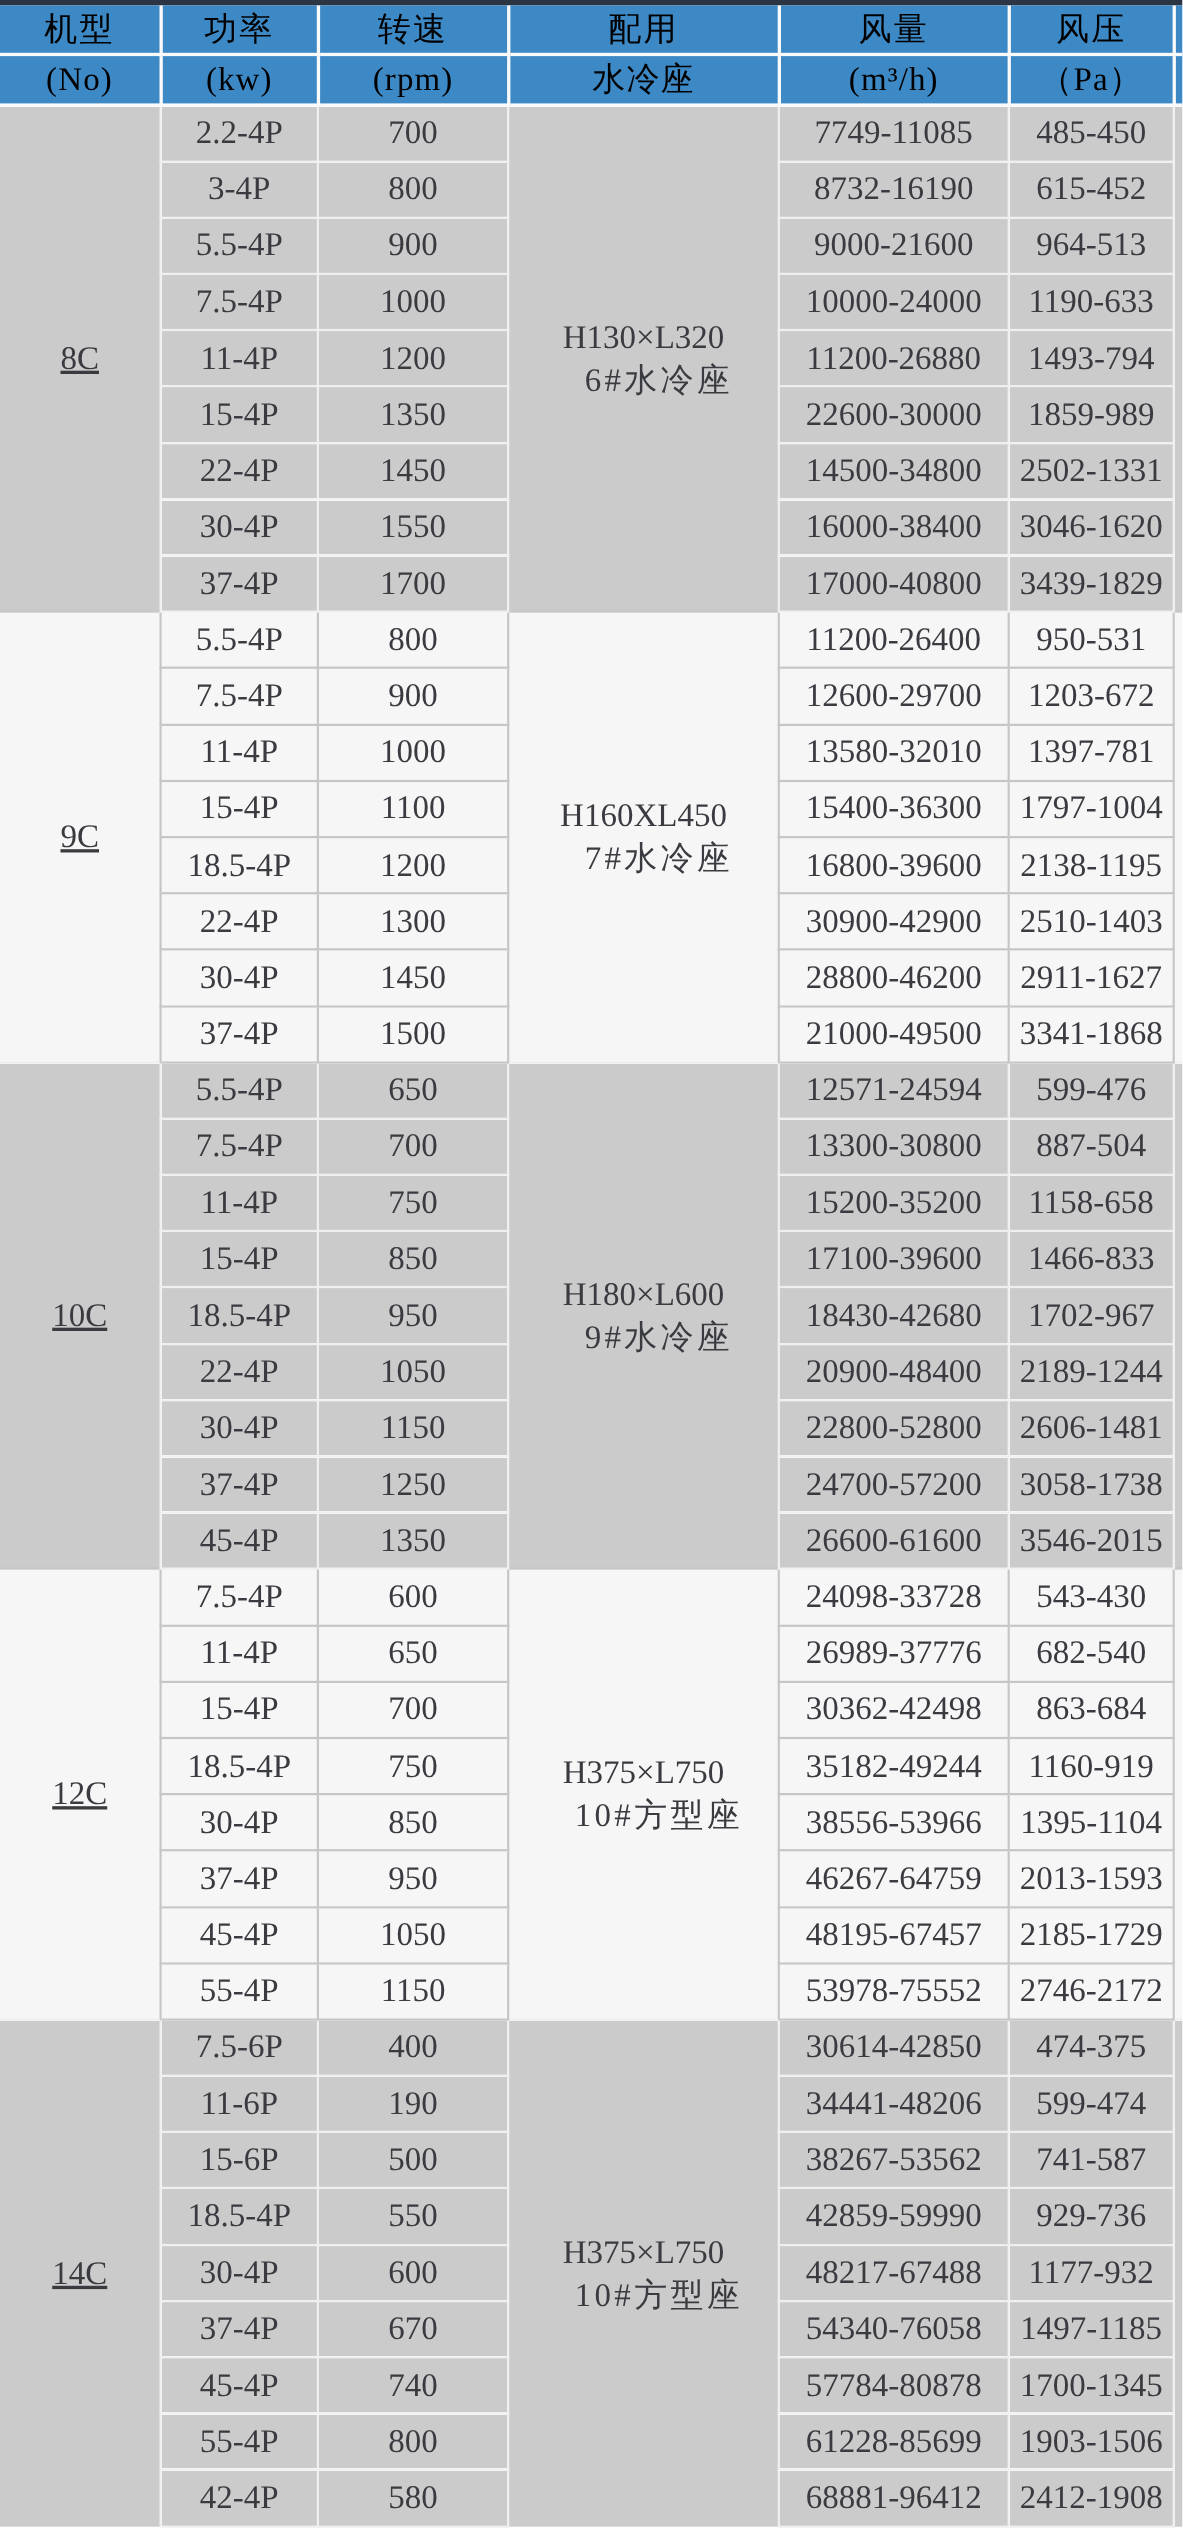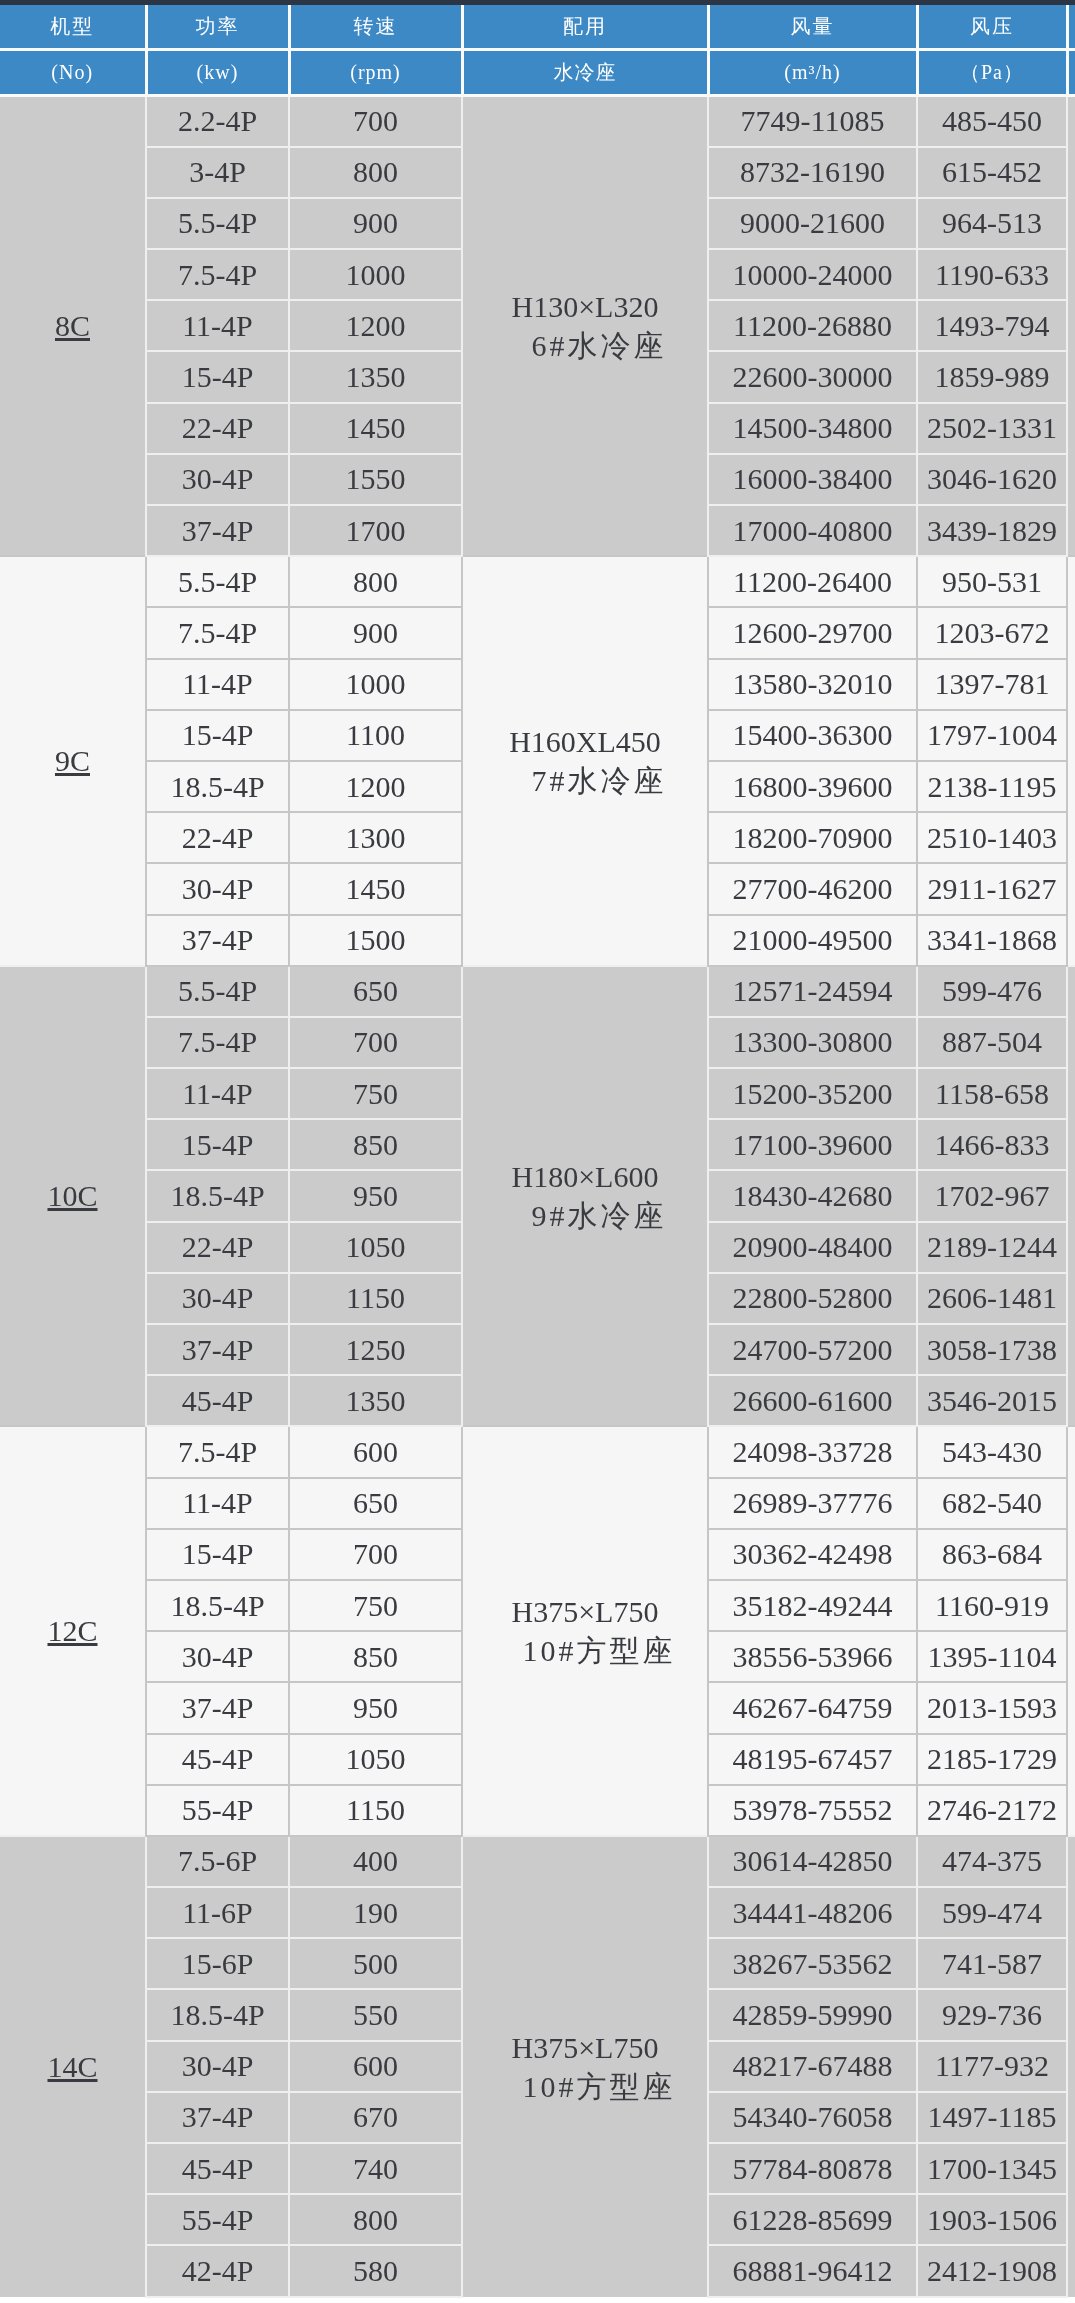--- a/index.html
+++ b/index.html
@@ -6,23 +6,23 @@
   .page{
     width:1075px;height:2303px;overflow:hidden;position:relative;
     font-family:"Liberation Serif","DejaVu Serif",serif;
   }
   .top-bar{width:100%;height:5px;background:#2c3543;}
   table.spec{
     border-collapse:collapse;table-layout:fixed;width:1075px;
   }
   
   thead th{
-    background:#3d89c6;color:#ffffff;font-weight:normal;
+    background:#3d89c6;color:#000000;font-weight:normal;
     border-right:3px solid #fafafa;border-bottom:3px solid #fafafa;
-    font-size:20px;letter-spacing:2px;text-align:center;padding:0;
+    font-size:30px;letter-spacing:2px;text-align:center;padding:0;
   }
   thead tr.title-row th{height:43px;}
   thead tr.unit-row th{height:43px;letter-spacing:1px;}
   thead th.edge{border-right:none;letter-spacing:0;}
   
   tbody.sec{border-top:2px solid var(--line);}
   tbody.sec td{
     background:var(--bg);color:#3a3b40;font-size:30px;text-align:center;
     padding:0;overflow:hidden;
   }
@@ -165,27 +165,27 @@
         </tr>
         <tr>
           <td class="vline hline">18.5-4P</td>
           <td class="vline hline">1200</td>
           <td class="vline hline">16800-39600</td>
           <td class="vline hline">2138-1195</td>
         </tr>
         <tr>
           <td class="vline hline">22-4P</td>
           <td class="vline hline">1300</td>
-          <td class="vline hline">18200-70900</td>
+          <td class="vline hline">30900-42900</td>
           <td class="vline hline">2510-1403</td>
         </tr>
         <tr>
           <td class="vline hline">30-4P</td>
           <td class="vline hline">1450</td>
-          <td class="vline hline">27700-46200</td>
+          <td class="vline hline">28800-46200</td>
           <td class="vline hline">2911-1627</td>
         </tr>
         <tr>
           <td class="vline hline">37-4P</td>
           <td class="vline hline">1500</td>
           <td class="vline hline">21000-49500</td>
           <td class="vline hline">3341-1868</td>
         </tr>
       </tbody>
       <tbody class="sec gray">

